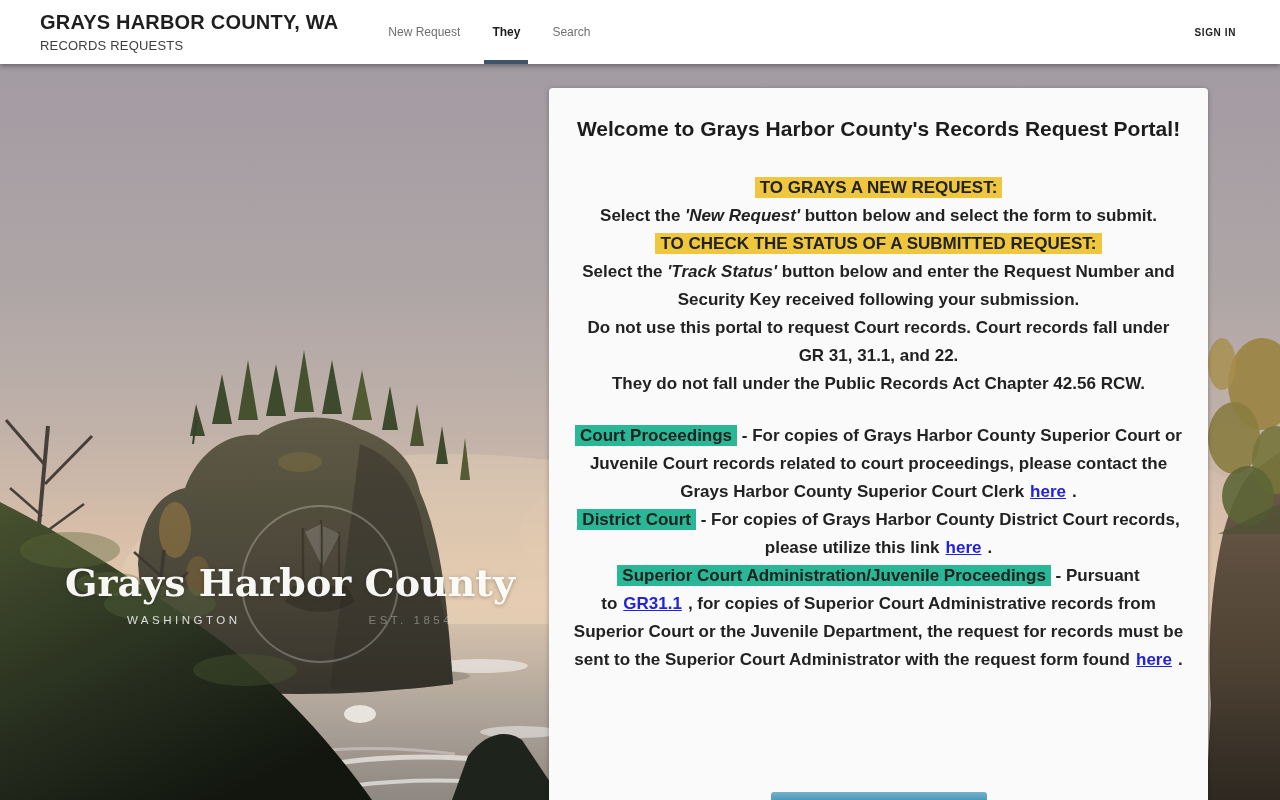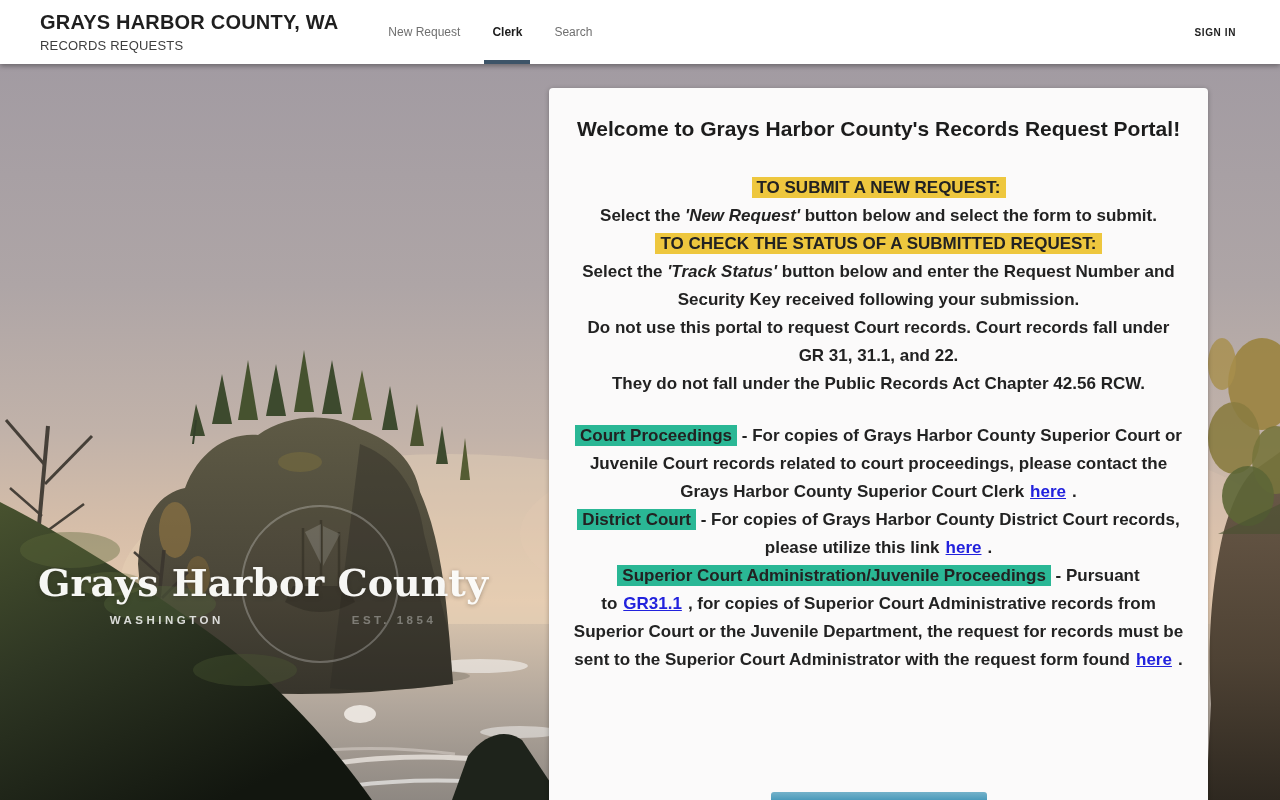--- a/index.html
+++ b/index.html
@@ -37,32 +37,32 @@
   }
 
   
   .photo-wrap {
     position: absolute; top: 64px; left: 0; width: 1280px; height: 736px; z-index: 1;
   }
   .photo-wrap svg { display: block; width: 1280px; height: 736px; }
 
   
   .watermark {
-    position: absolute; left: 38px; top: 560px; width: 470px; z-index: 2;
-    text-align: left; pointer-events: none;
+    position: absolute; left: 55px; top: 560px; width: 470px; z-index: 2;
+    text-align: center; pointer-events: none;
   }
   .watermark-title {
     font-family: "DejaVu Serif", "Liberation Serif", serif;
     font-size: 38px; font-weight: 700; color: rgba(253,253,251,0.97);
     text-shadow: 0 1px 4px rgba(40,35,30,0.35);
     white-space: nowrap;
   }
   .watermark-sub {
     margin-top: 9px; display: flex; justify-content: center; gap: 128px;
-    font-size: 11.5px; font-weight: 700; letter-spacing: 3.5px;
+    font-size: 11.5px; font-weight: 400; letter-spacing: 3.5px;
     color: rgba(255,255,255,0.82);
   }
   .watermark-est { opacity: 0.42; }
 
   
   .card {
     position: absolute; left: 549px; top: 88px; width: 659px; height: 760px;
     background: #fbfafa; border-radius: 4px; z-index: 3;
     box-shadow: 0 1px 5px rgba(0,0,0,0.28);
     padding: 18px 24px;
@@ -92,21 +92,21 @@
 </head>
 <body>
 
 <div class="header">
   <div class="brand">
     <div class="brand-title">GRAYS HARBOR COUNTY, WA</div>
     <div class="brand-subtitle">RECORDS REQUESTS</div>
   </div>
   <div class="nav">
     <div class="nav-item">New Request</div>
-    <div class="nav-item active">Clerk</div>
+    <div class="nav-item active">They</div>
     <div class="nav-item">Search</div>
   </div>
   <div class="signin">SIGN IN</div>
 </div>
 
 <div class="photo-wrap">
 <svg viewBox="0 0 1280 736" preserveAspectRatio="none">
   <defs>
     <linearGradient id="sky" x1="0" y1="0" x2="0" y2="1">
       <stop offset="0" stop-color="#a29ba2"></stop>
@@ -230,21 +230,21 @@
   <div class="watermark-sub">
     <span class="watermark-state">WASHINGTON</span>
     <span class="watermark-est">EST. 1854</span>
   </div>
 </div>
 
 <div class="card">
   <div class="card-title">Welcome to Grays Harbor County's Records Request Portal!</div>
 
   <p>
-    <span class="hl-yellow">TO SUBMIT A NEW REQUEST:</span>
+    <span class="hl-yellow">TO GRAYS A NEW REQUEST:</span>
   </p>
   <p><span>Select the </span><span class="em-quote">'New Request'</span><span> button below and select the form to submit.</span></p>
 
   <p>
     <span class="hl-yellow">TO CHECK THE STATUS OF A SUBMITTED REQUEST:</span>
   </p>
   <p><span>Select the </span><span class="em-quote">'Track Status'</span><span> button below and enter the Request Number and Security Key received following your submission.</span></p>
 
   <p>Do not use this portal to request Court records. Court records fall under GR 31, 31.1, and 22.</p>
   <p>They do not fall under the Public Records Act Chapter 42.56 RCW.</p>

